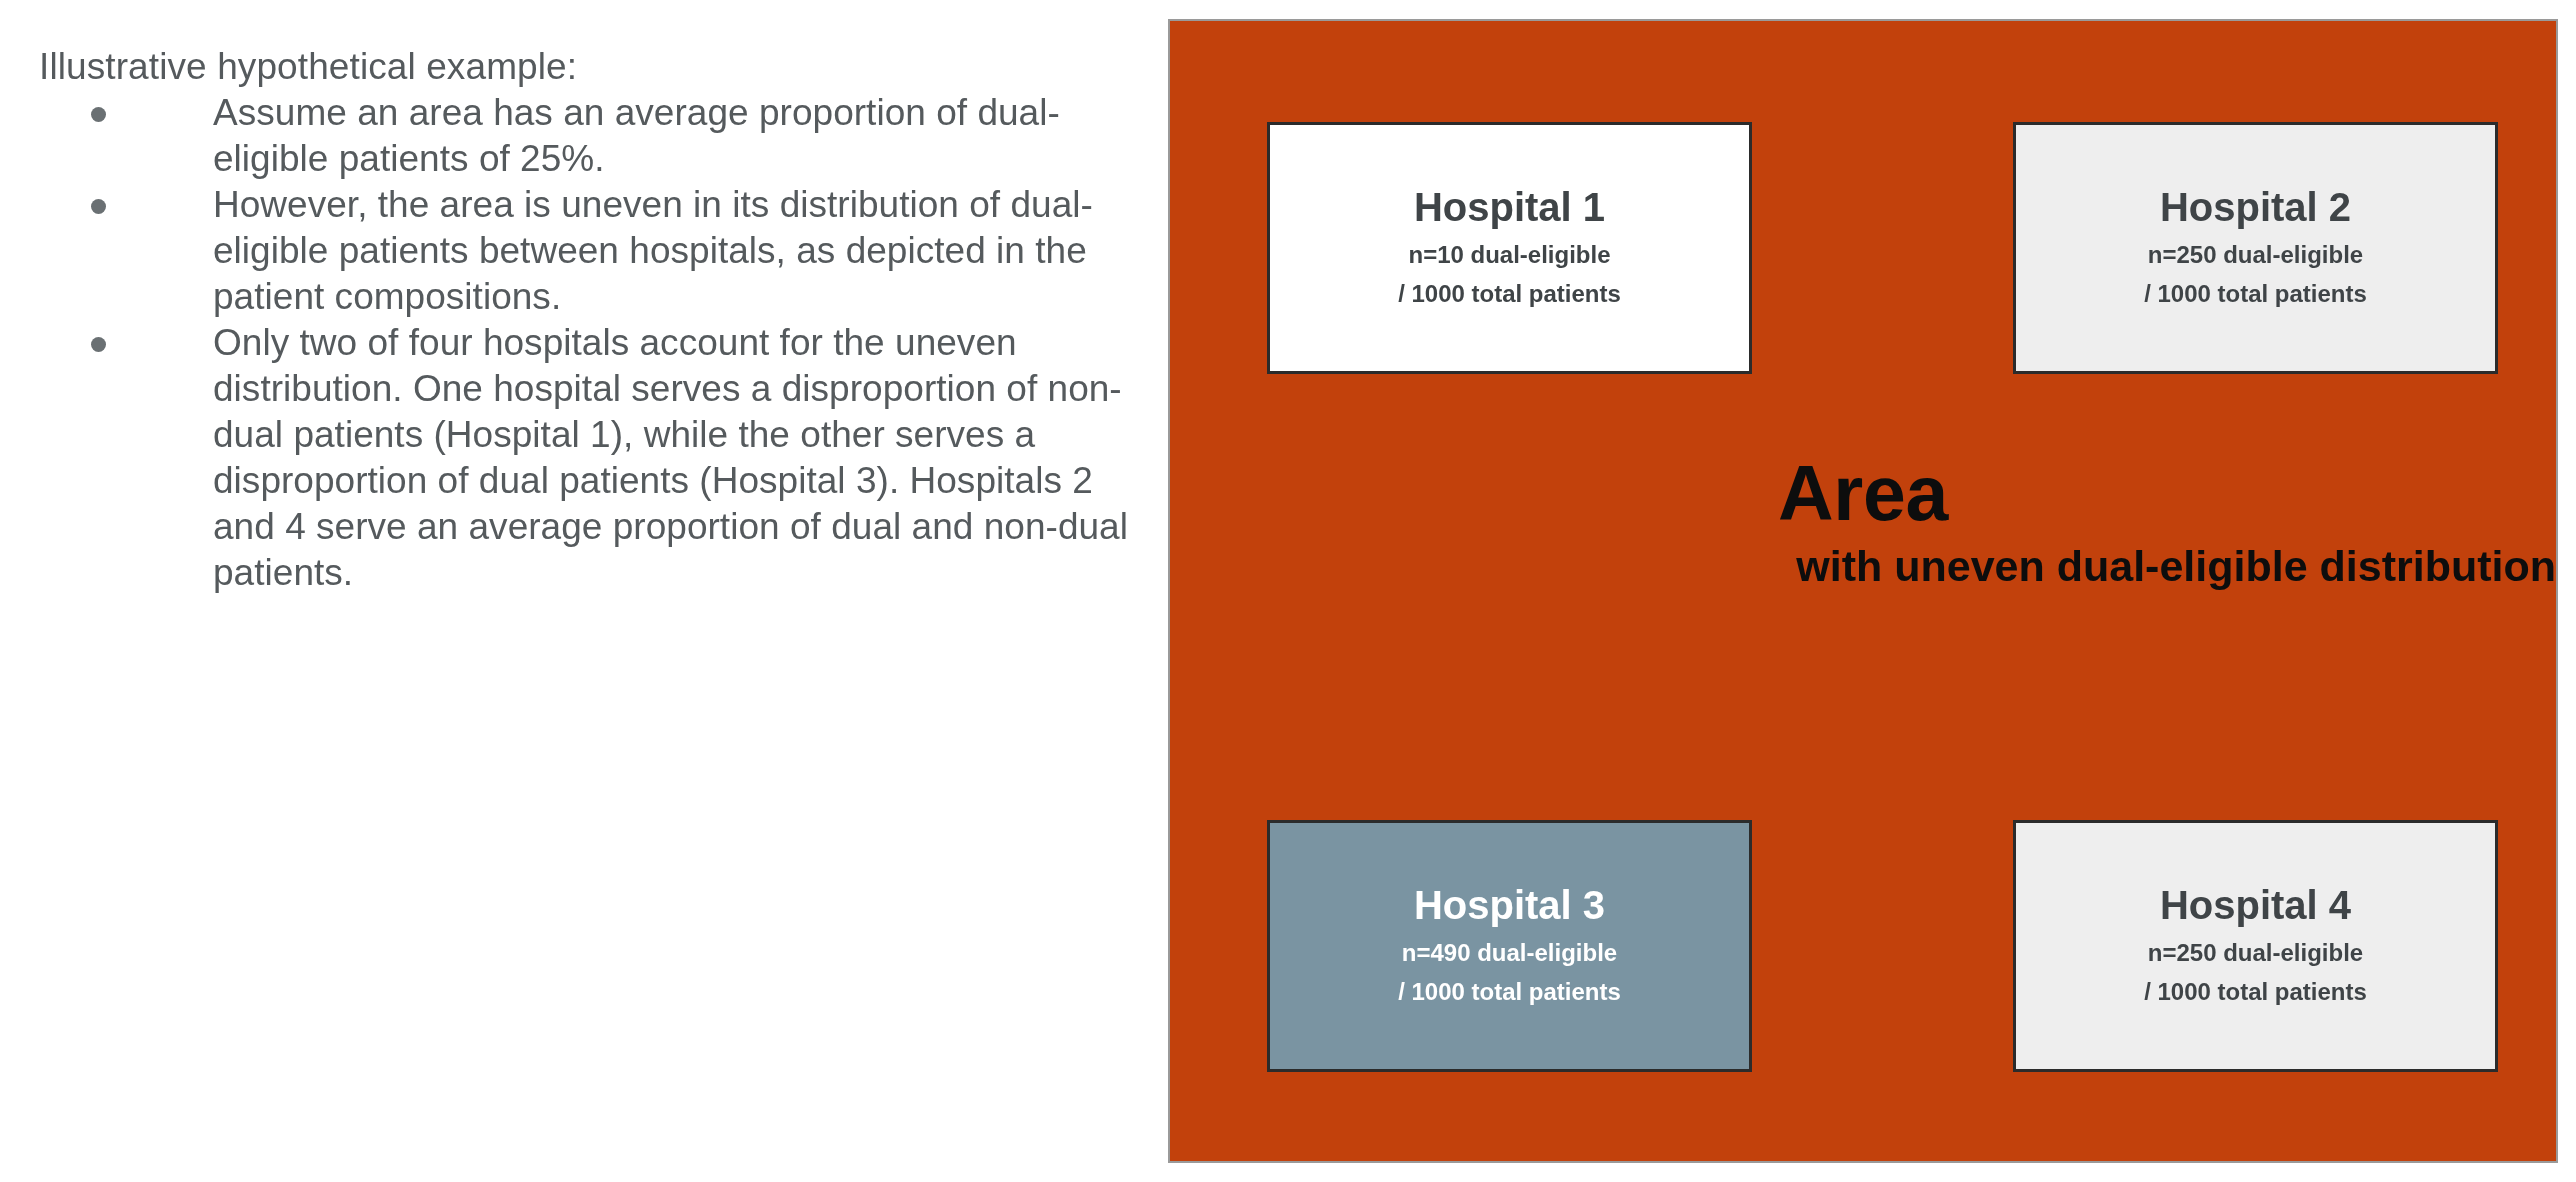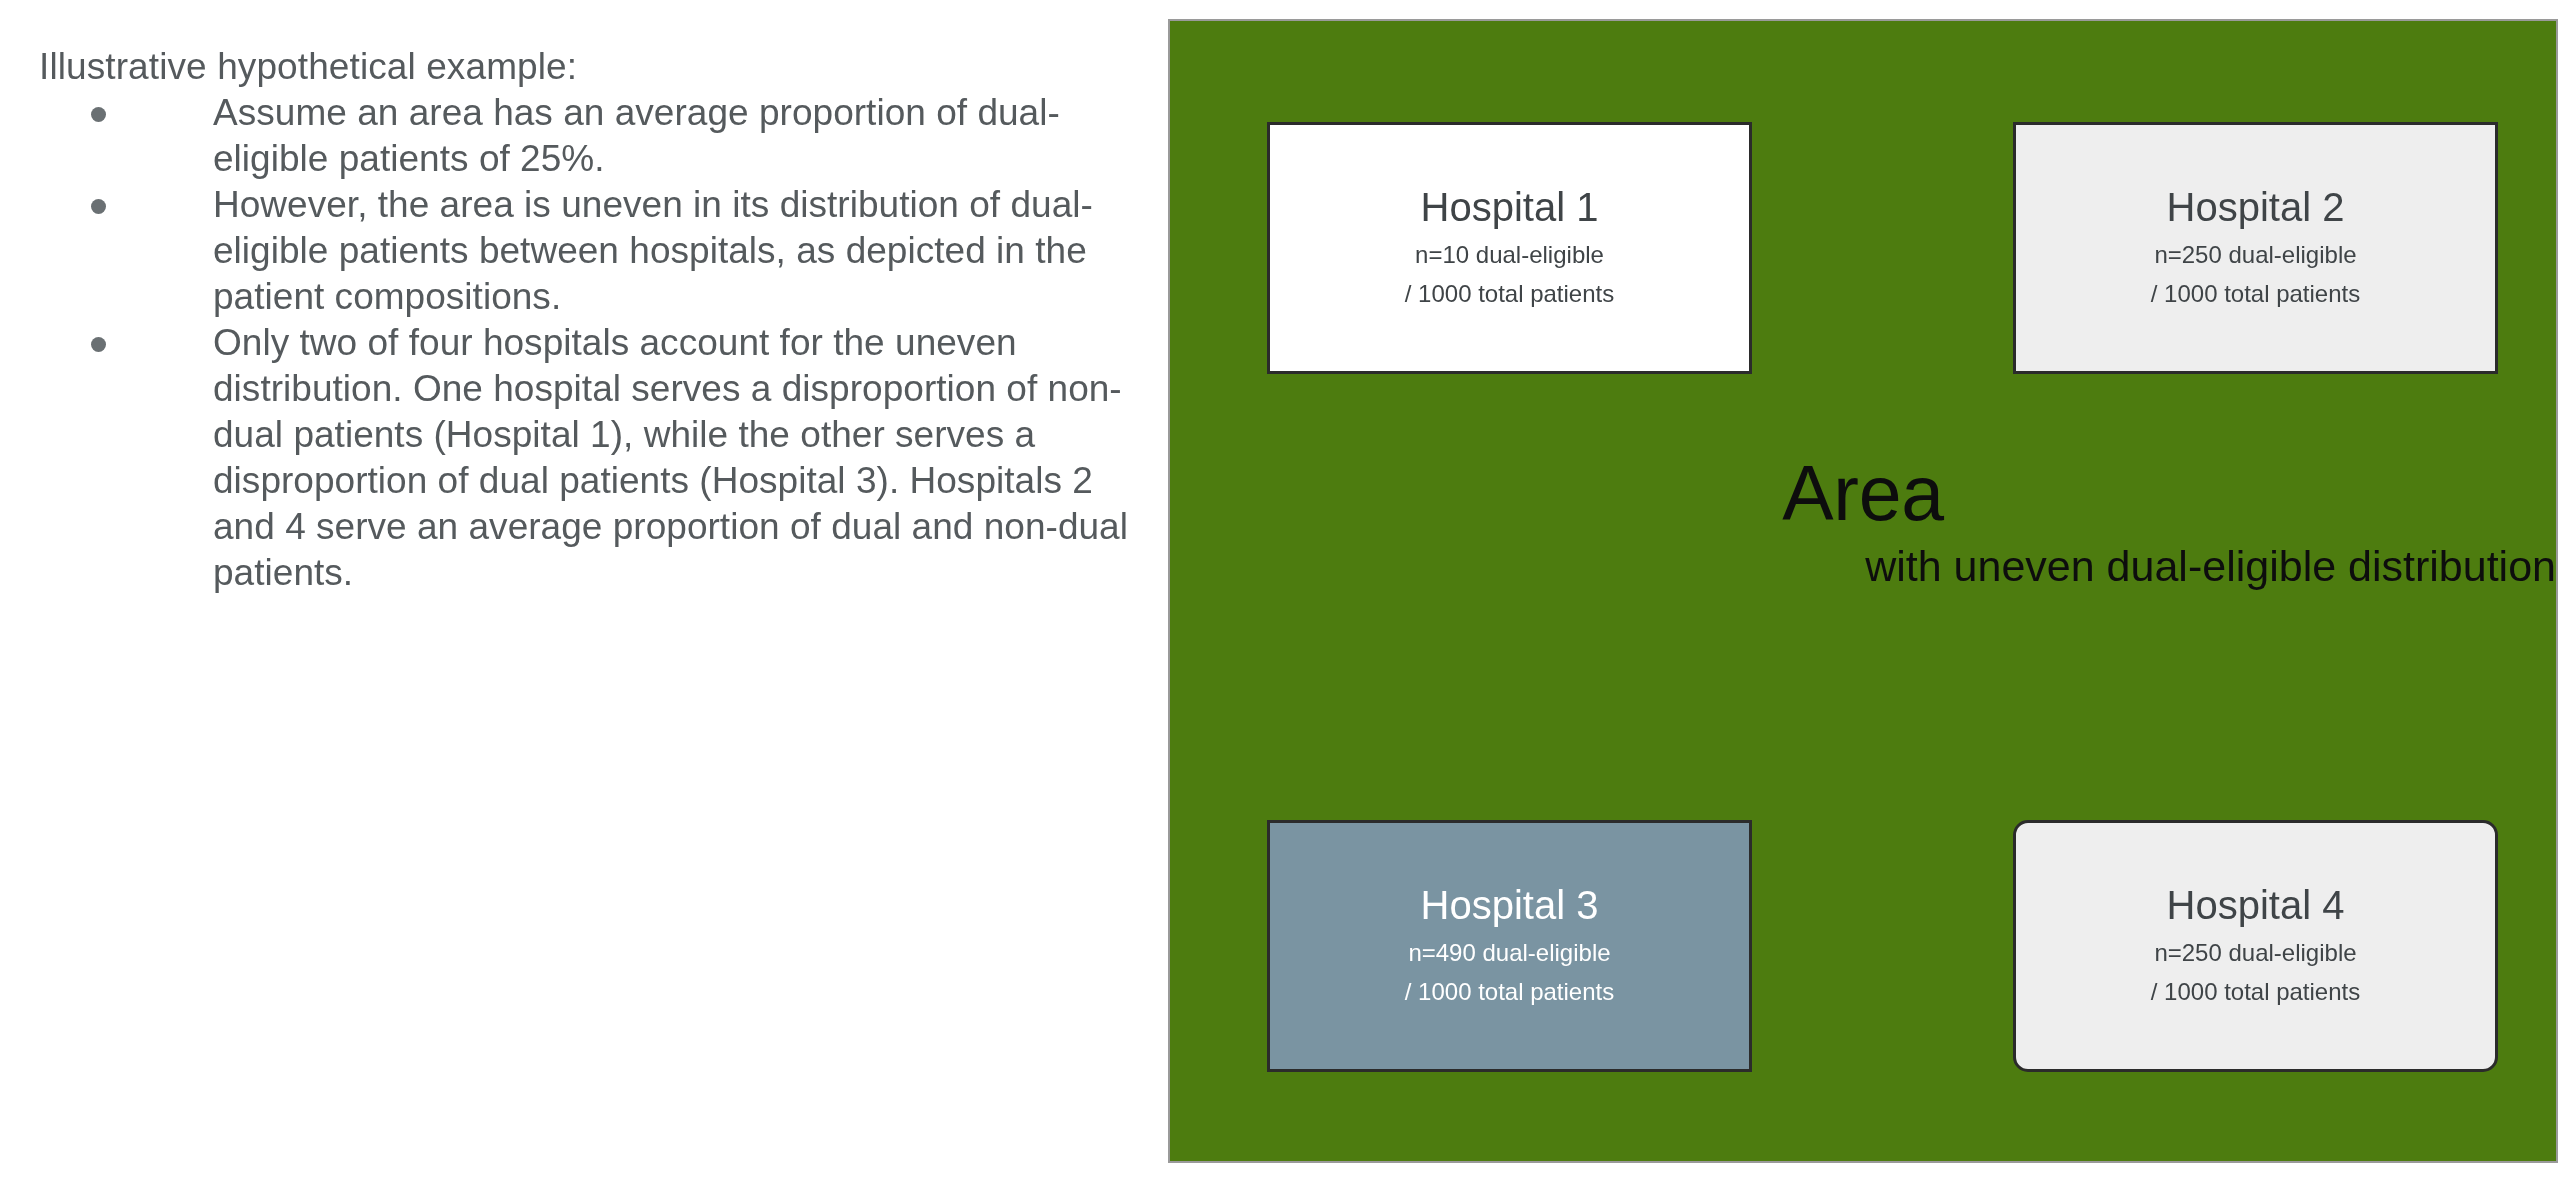--- a/index.html
+++ b/index.html
@@ -58,40 +58,41 @@
     background: #6a7073;
   }
 
   
   #area-panel {
     position: absolute;
     left: 1168px;
     top: 18.6px;
     width: 1390px;
     height: 1144px;
-    background: #4d7c0f;
+    background: #c2410c;
     border: 2.8px solid #9a9a9a;
     box-sizing: border-box;
+    font-weight: bold;
   }
 
   .hospital-box {
     position: absolute;
     box-sizing: border-box;
     border: 3.4px solid #2b2b2b;
     display: flex;
     flex-direction: column;
     align-items: center;
     justify-content: center;
     width: 485px;
     height: 252px;
   }
   .hospital-box.pos-tl { left: 97px;  top: 101px; }
   .hospital-box.pos-tr { left: 843px; top: 101px; }
   .hospital-box.pos-bl { left: 97px;  top: 799px; }
-  .hospital-box.pos-br { left: 843px; top: 799px; border-radius: 15px; }
+  .hospital-box.pos-br { left: 843px; top: 799px; }
 
   .fill-white    { background: #ffffff; }
   .fill-panel    { background: #eeeeee; }
   .fill-slate    { background: #7a94a2; }
 
   .hospital-title {
     font-size: 40px;
     line-height: 48px;
     color: #3f4447;
     margin-bottom: 4.1px;

